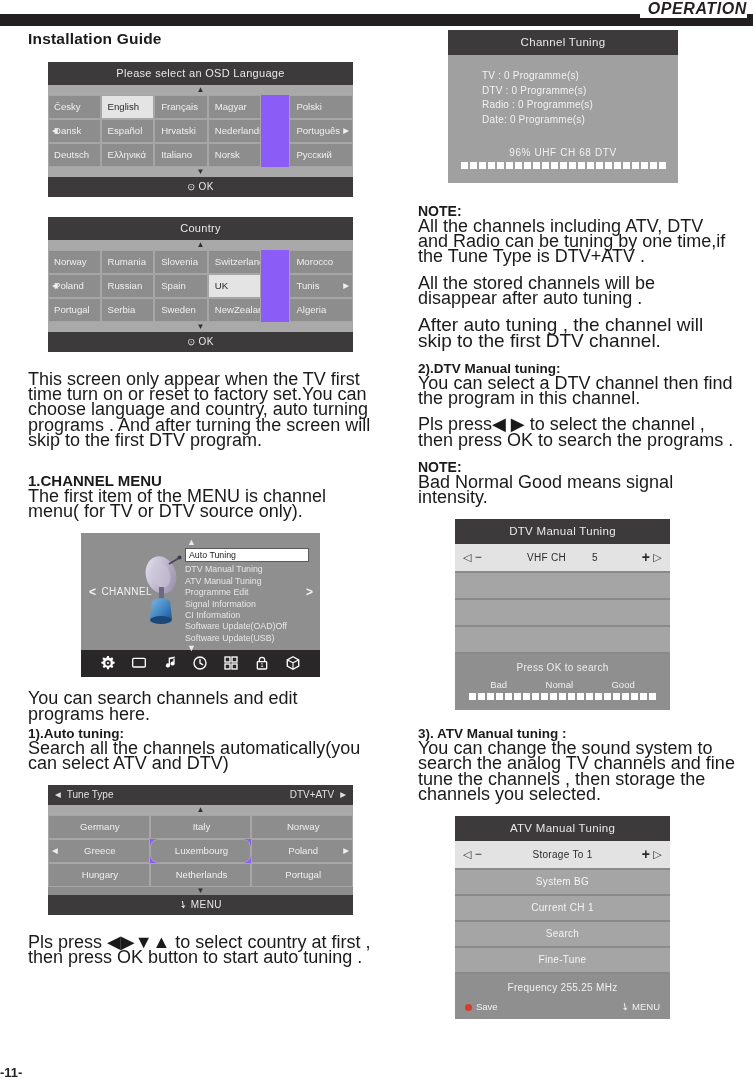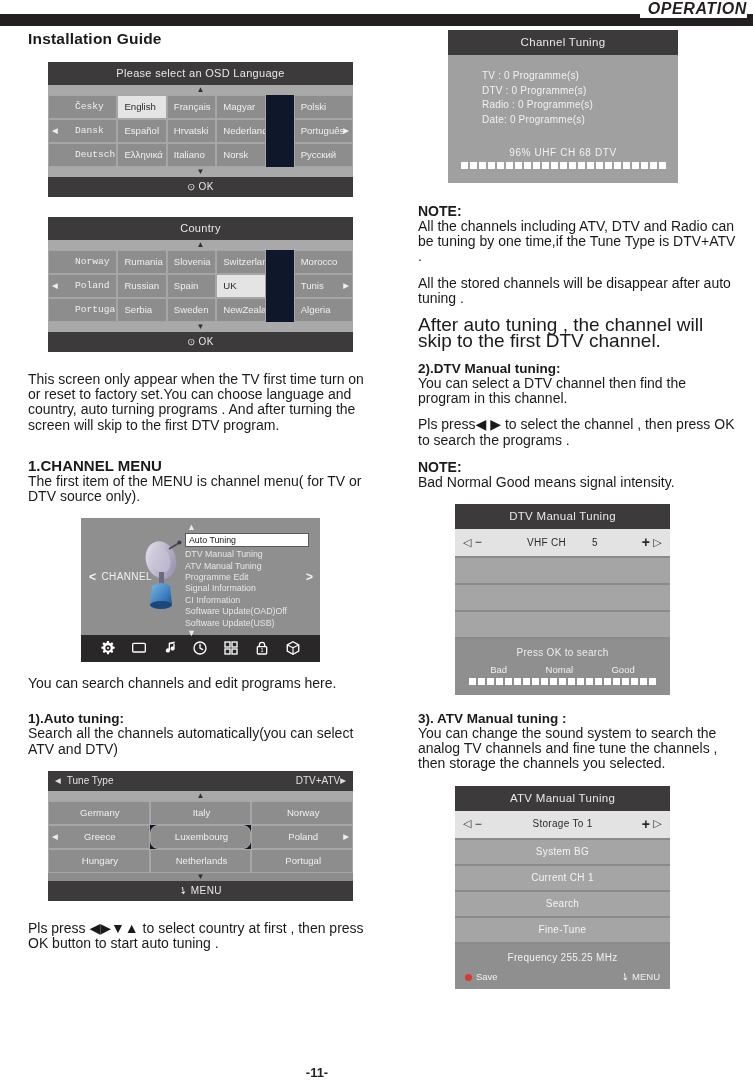--- a/index.html
+++ b/index.html
@@ -30,31 +30,31 @@
   .col-right { position: absolute; left: 418px; top: 30px; width: 320px; }
 
   h2.section-title {
     font-size: 15.5px; font-weight: bold; letter-spacing: .2px;
     margin-bottom: 14px;
   }
   h3.sub-title {
     font-size: 13.5px; font-weight: bold; margin-top: 10px;
   }
   p.body {
-    font-size: 14px; line-height: 15.2px; margin: 0;
+    font-size: 18px; line-height: 15.2px; margin: 0;
   }
   p.gap { margin-top: 11px; }
   .spacer-sm { height: 8px; }
   .spacer-md { height: 14px; }
   .spacer-lg { height: 20px; }
 
   
   .osd {
     width: 305px; margin: 0 auto;
-    background: #0f172a;
+    background: #8b5cf6;
     font-size: 9.5px; color: #ffffff;
     border: 0;
   }
   .osd-title {
     background: #3c3a3b; color: #e8e8e8;
     text-align: center; padding: 5px 0 6px;
     font-size: 11px; letter-spacing: .3px;
   }
   .osd-arrowbar {
     background: #a9a9a9; height: 10px; position: relative;
@@ -72,41 +72,41 @@
     padding: 5px 4px 6px 6px;
     font-size: 9.6px; white-space: nowrap; overflow: hidden;
   }
   .osd-cell.sel { background: #e4e4e4; color: #2c2c2c; }
   .osd-row .lcaret, .osd-row .rcaret {
     position: absolute; top: 50%; transform: translateY(-50%);
     font-size: 7.5px; color: #efefef; line-height: 1;
   }
   .osd-row .lcaret { left: 4px; }
   .osd-row .rcaret { right: 4px; }
-  .osd-cell.ind-left  { padding-left: 26px; font-family: Liberation Mono, monospace; }
+  .osd-cell.ind-left  { padding-left: 5px; }
   .osd-cell.ind-right { padding-right: 14px; margin-left: 28px; }
   .osd-ok {
     background: #3c3a3b; color: #e8e8e8; text-align: center;
     padding: 4px 0 5px; font-size: 10px; letter-spacing: .4px;
   }
   .osd-ok .okmark { font-size: 9.5px; margin-right: 3px; }
   .osd-menu {
     background: #3c3a3b; color: #e8e8e8; text-align: center;
     padding: 4px 0 5px; font-size: 10px; letter-spacing: .4px;
   }
   .menu-key { display:inline-block; transform: rotate(35deg); margin-right:3px; font-size:10px; }
 
   
   .osd-topbar {
     background: #3c3a3b; color: #e0e0e0;
     display: flex; align-items: center; justify-content: space-between;
     padding: 4px 7px 5px; font-size: 10px;
   }
   .osd-topbar .tt-left { display: flex; align-items: center; gap: 6px; }
-  .osd-topbar .tt-right { display: flex; align-items: center; }
+  .osd-topbar .tt-right { display: flex; align-items: center; gap: 6px; }
   .tiny-caret { font-size: 7.5px; }
 
   
   .chanmenu {
     width: 239px; margin: 0 auto;
     background: #8f8f8f; position: relative;
   }
   .cm-body { position: relative; height: 117px; }
   .cm-label {
     position: absolute; left: 8px; top: 50%; transform: translateY(-50%);
@@ -199,21 +199,21 @@
   .freqrow {
     background: #8f8f8f; color: #f2f2f2; text-align: center;
     font-size: 10px; padding: 8px 0 4px; letter-spacing: .3px;
   }
   .reddot {
     display: inline-block; width: 7px; height: 7px; border-radius: 50%;
     background: #d93b2b; margin-right: 4px; vertical-align: middle;
   }
   .pagenum {
     position: absolute; left: 0; bottom: 8px; width: 634px;
-    text-align: center; font-size: 13px; font-weight: bold; color: #231f20;
+    text-align: left; font-size: 13px; font-weight: bold; color: #231f20;
   }
 </style>
 </head>
 <body>
 
 <div class="page">
 
   <div class="header-bar">
     <div class="header-title">OPERATION</div>
   </div>
@@ -379,21 +379,21 @@
         <svg class="ic" viewBox="0 0 24 24">
             <path d="M12 2.6l8.6 4.9v9L12 21.4 3.4 16.5v-9z" fill="none" stroke="#fff" stroke-width="2"></path>
             <path d="M12 11.6l8.6-4.1M12 11.6L3.4 7.5M12 11.6v9.8" fill="none" stroke="#fff" stroke-width="1.7"></path>
           </svg>
       </div>
     </div>
 
     <div class="spacer-md"></div>
 
     <p class="body">You can search  channels and edit programs  here.</p>
-    <h3 class="sub-title" style="margin-top:20px;">1).Auto tuning:</h3>
+    <h3 class="sub-title" style="margin-top:4px;">1).Auto tuning:</h3>
     <p class="body">Search all the channels automatically(you can select ATV and DTV)</p>
 
     <div class="spacer-md"></div>
 
     <div class="osd">
       <div class="osd-topbar">
         <span class="tt-left">
           <span class="tiny-caret">◀</span>
           <span>Tune Type</span>
         </span>

